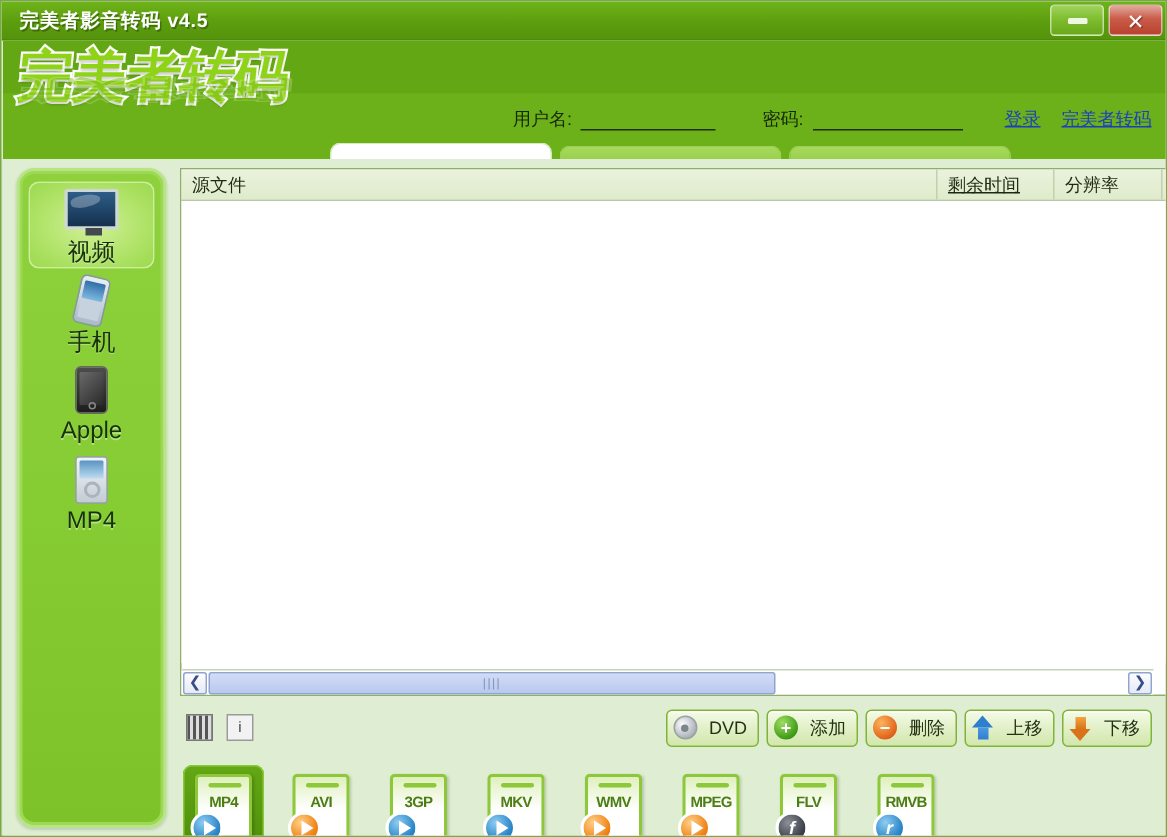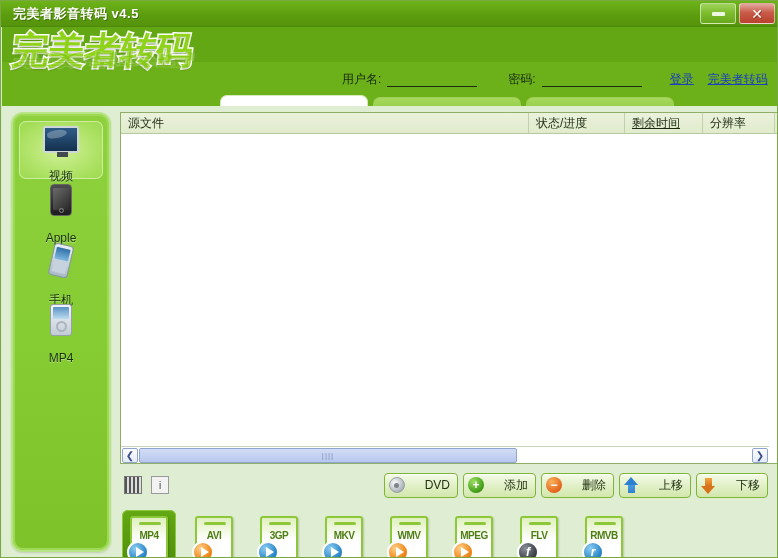--- a/index.html
+++ b/index.html
@@ -143,21 +143,21 @@
     display: flex; flex-direction: column; align-items: center; justify-content: flex-start;
     cursor: pointer; border-radius: 7px;
     padding-top: 3px;
   }
   .side-item.active {
     background: radial-gradient(ellipse at center, #d2f09a 0%, #b2e46b 55%, #9ad94c 100%);
     box-shadow: inset 0 0 0 1px #cdeda0;
   }
   .side-ico { width: 38px; height: 34px; position: relative; }
   .side-label {
-    font-size: 12px; color: #173208; margin-top: 15px;
+    font-size: 16px; color: #173208; margin-top: 1px;
     text-shadow: 0 1px 0 rgba(255,255,255,0.4);
     white-space: nowrap;
   }
 
   
   .ic-monitor { width:36px;height:27px;background:linear-gradient(to bottom,#2e5d88,#14304d);
     border:2px solid #cfd6da;border-radius:2px;position:relative;margin:2px auto 0;}
   .ic-monitor:after{content:"";position:absolute;left:12px;bottom:-6px;width:11px;height:5px;background:#424a4f;}
   .ic-monitor .gl{position:absolute;left:2px;top:2px;width:20px;height:8px;background:rgba(255,255,255,0.28);
     border-radius:40% 60% 50% 50%;transform:rotate(-12deg);}
@@ -254,21 +254,21 @@
     border: 1px solid #9a9a9a; background: #f2f2f2; position: relative;
     display:flex;align-items:center;justify-content:center;
     font-size:10px;color:#444;
   }
   .tb-smallico.film { background: repeating-linear-gradient(to right,#555 0 2px,#ddd 2px 4px); border-color:#777; }
   .tb-right { margin-left: auto; display: flex; gap: 5px; padding-right: 2px; }
   .tb-btn {
     height: 25px; padding: 0 7px 0 4px;
     background: linear-gradient(to bottom, #f4fbe8 0%, #e2f0c8 50%, #d2e7ac 100%);
     border: 1px solid #7fb434; border-radius: 4px;
-    display: flex; align-items: center; gap: 20px;
+    display: flex; align-items: center; gap: 8px;
     font-size: 12px; color: #223312; cursor: pointer;
     box-shadow: inset 0 1px 0 #ffffff;
   }
   .badge { width: 16px; height: 16px; border-radius: 50%; flex: none;
            display: flex; align-items: center; justify-content: center;
            font-size: 12px; font-weight: bold; color: #fff; line-height: 1; }
   .badge.dvd { background: radial-gradient(circle at 35% 35%, #fdfdfd, #b9bfc4 60%, #8e959b); border:1px solid #9aa1a7; }
   .badge.dvd:after{content:"";width:5px;height:5px;border-radius:50%;background:#7d858c;}
   .badge.add { background: radial-gradient(circle at 35% 30%, #9ede63, #3f9b15 70%, #2e7a0d); }
   .badge.del { background: radial-gradient(circle at 35% 30%, #fbb35c, #e2631b 70%, #c44d10); }
@@ -372,51 +372,50 @@
       <div class="side-item active">
         <div class="side-ico">
           <div class="ic-monitor">
               <div class="gl"></div>
             </div>
         </div>
         <div class="side-label">视频</div>
       </div>
       <div class="side-item">
         <div class="side-ico">
+          <div class="ic-cell">
+              <div class="scr"></div>
+              <div class="kp"></div>
+            </div>
+        </div>
+        <div class="side-label">手机</div>
+      </div>
+      <div class="side-item">
+        <div class="side-ico">
           <div class="ic-phone">
               <div class="scr"></div>
               <div class="hm"></div>
             </div>
         </div>
         <div class="side-label">Apple</div>
-      </div>
-      <div class="side-item">
-        <div class="side-ico">
-          <div class="ic-cell">
-              <div class="scr"></div>
-              <div class="kp"></div>
-            </div>
-        </div>
-        <div class="side-label">手机</div>
       </div>
       <div class="side-item">
         <div class="side-ico">
           <div class="ic-mp4">
               <div class="scr"></div>
               <div class="wh"></div>
             </div>
         </div>
         <div class="side-label">MP4</div>
       </div>
     </div>
 
     <div class="listwrap">
       <div class="thead">
         <div class="th c0">源文件</div>
-        <div class="th c1">状态/进度</div>
         <div class="th c2">剩余时间</div>
         <div class="th c3">分辨率</div>
         <div class="th c4">时长</div>
       </div>
       <div class="tbody"></div>
       <div class="hscroll">
         <div class="sc-btn">❮</div>
         <div class="sc-track">
           <div class="sc-thumb">||||</div>
         </div>

